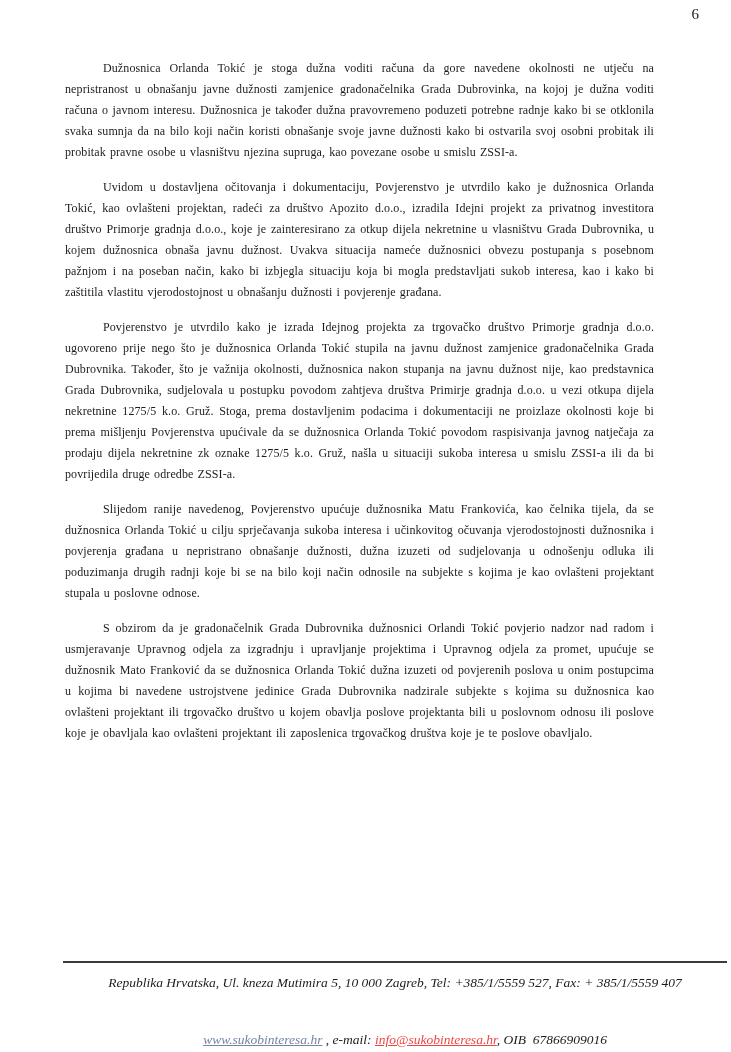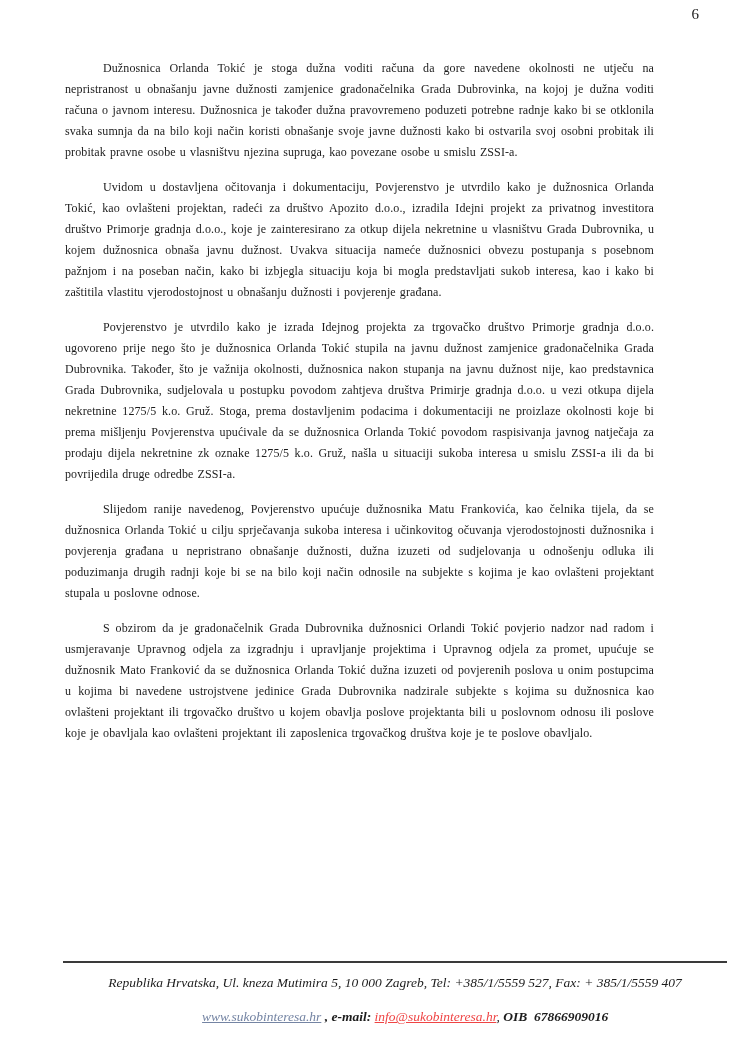--- a/index.html
+++ b/index.html
@@ -48,31 +48,31 @@
   }
   .footer-rule {
     border: none;
     border-top: 2px solid #3a3a3a;
     margin: 0 0 12px 0;
   }
   .footer-line1 {
     font-style: italic;
     font-size: 13.5px;
     color: #1c1c1c;
-    margin-bottom: 2px;
+    margin-bottom: 25px;
     white-space: pre-wrap;
   }
   .footer-line2 {
     font-style: italic;
     font-size: 13.5px;
     color: #1c1c1c;
     white-space: pre-wrap;
   }
   .footer-line2 .bold {
-    font-weight: bold;
+    font-weight: normal;
   }
   .footer-link {
     font-style: italic;
     text-decoration: underline;
     cursor: pointer;
   }
 </style>
 </head>
 <body>
 

